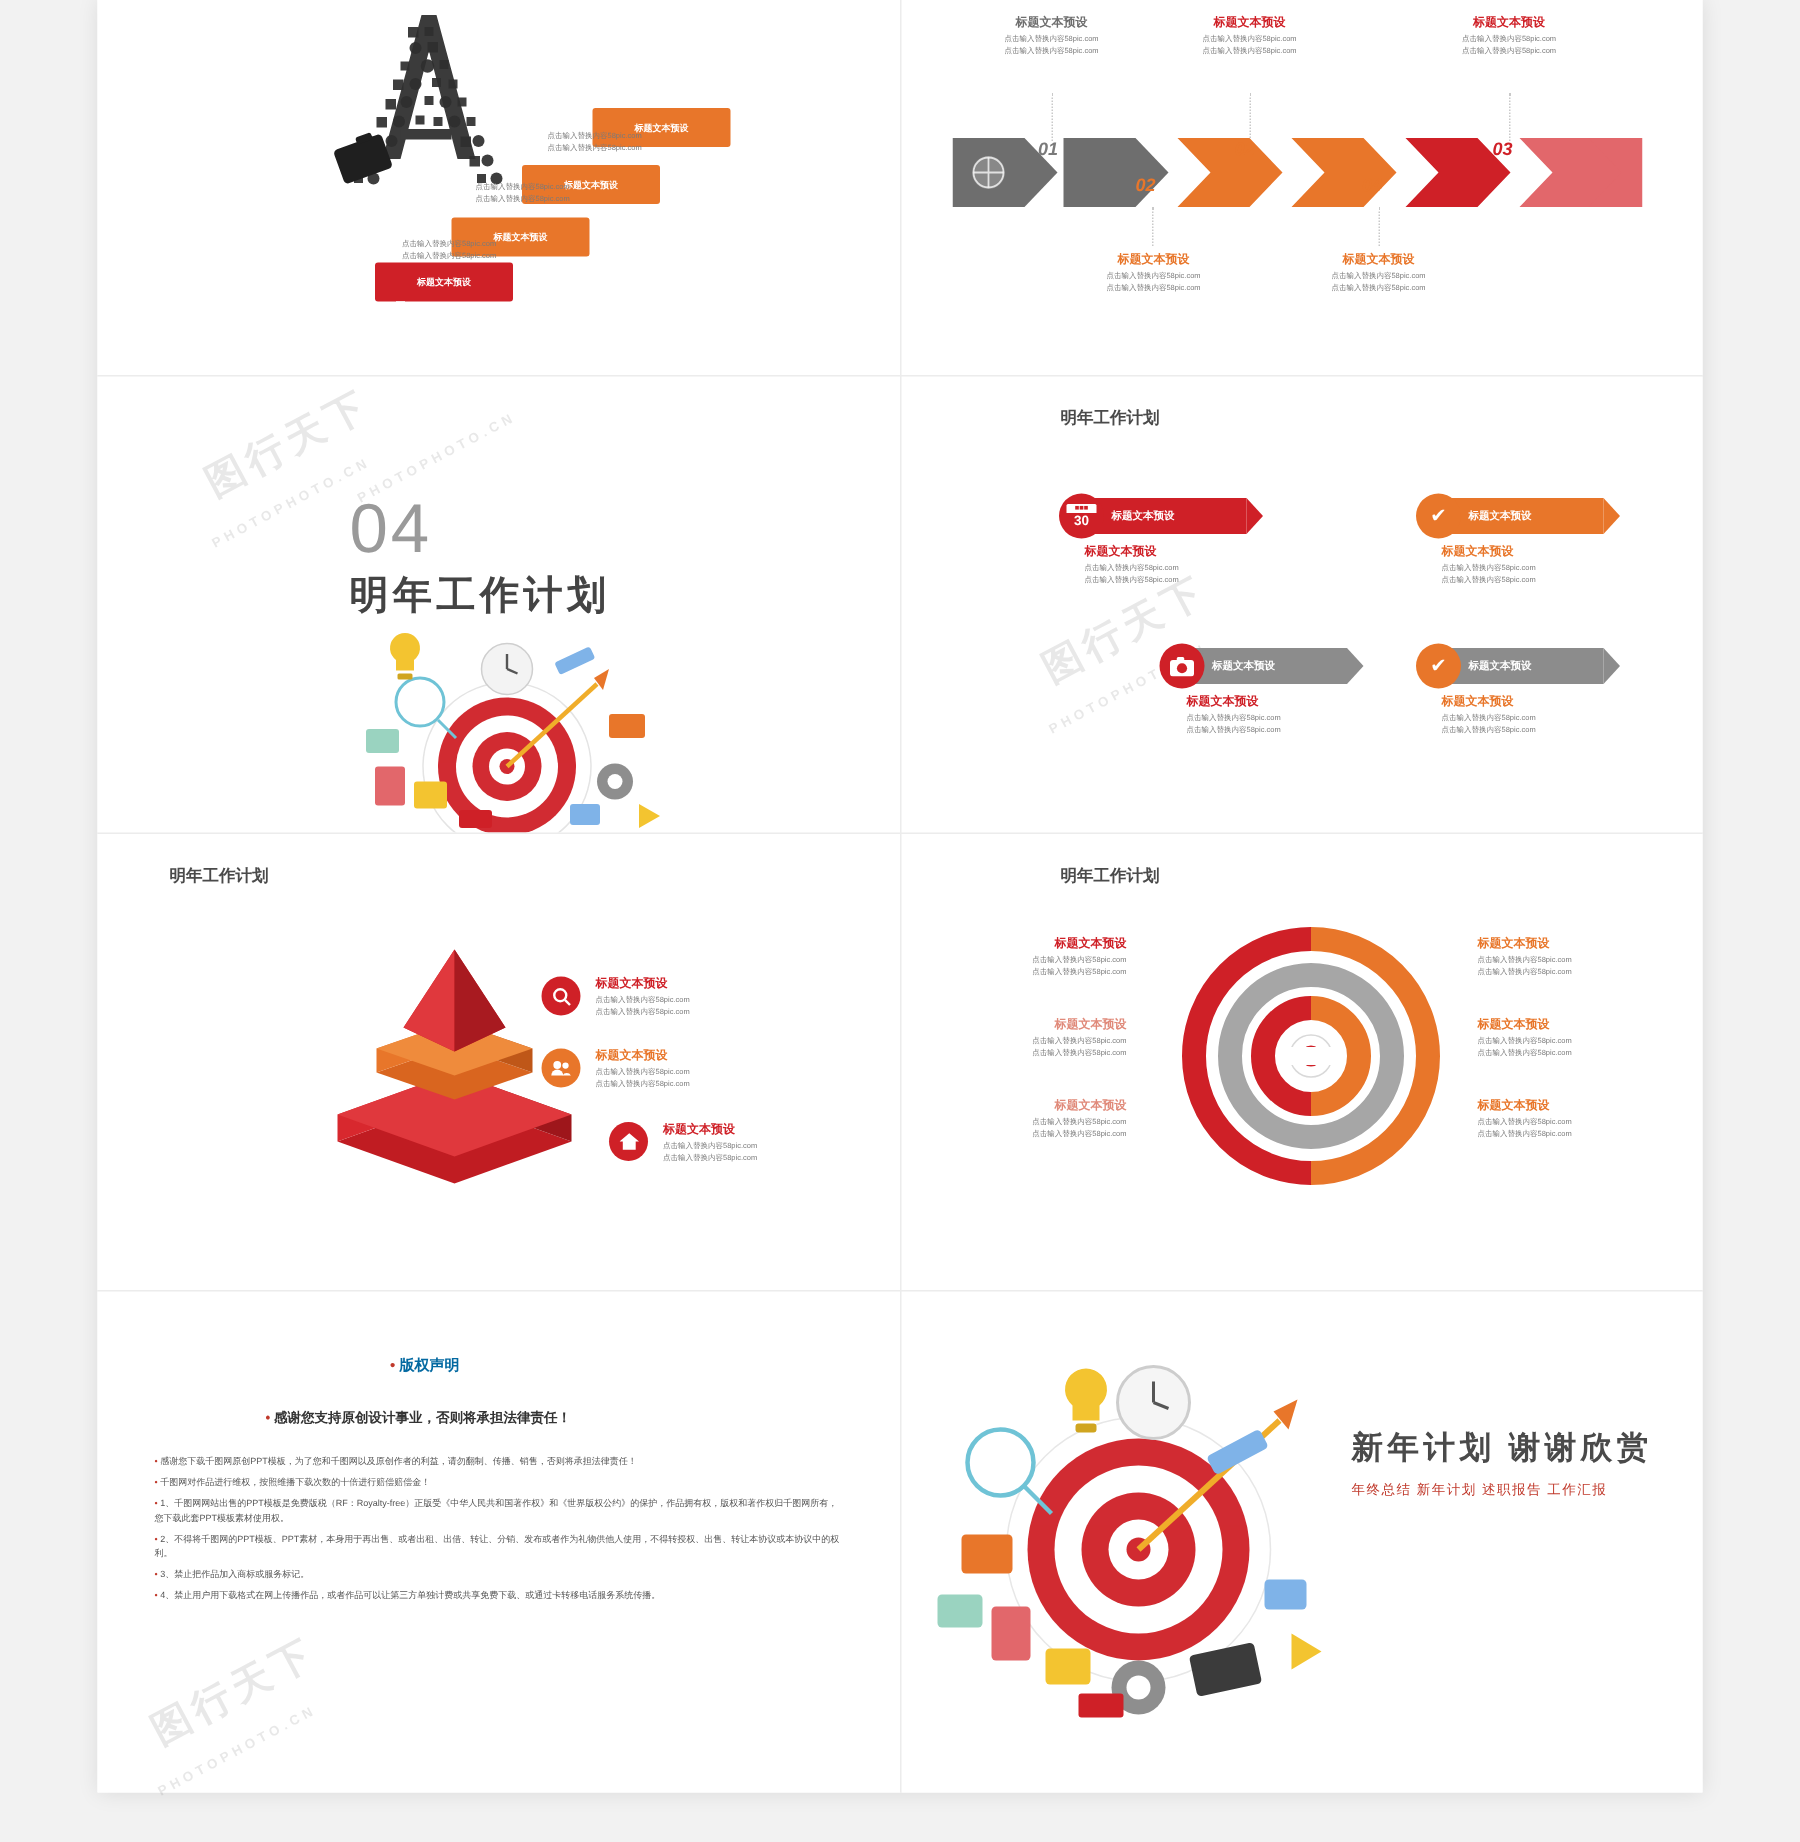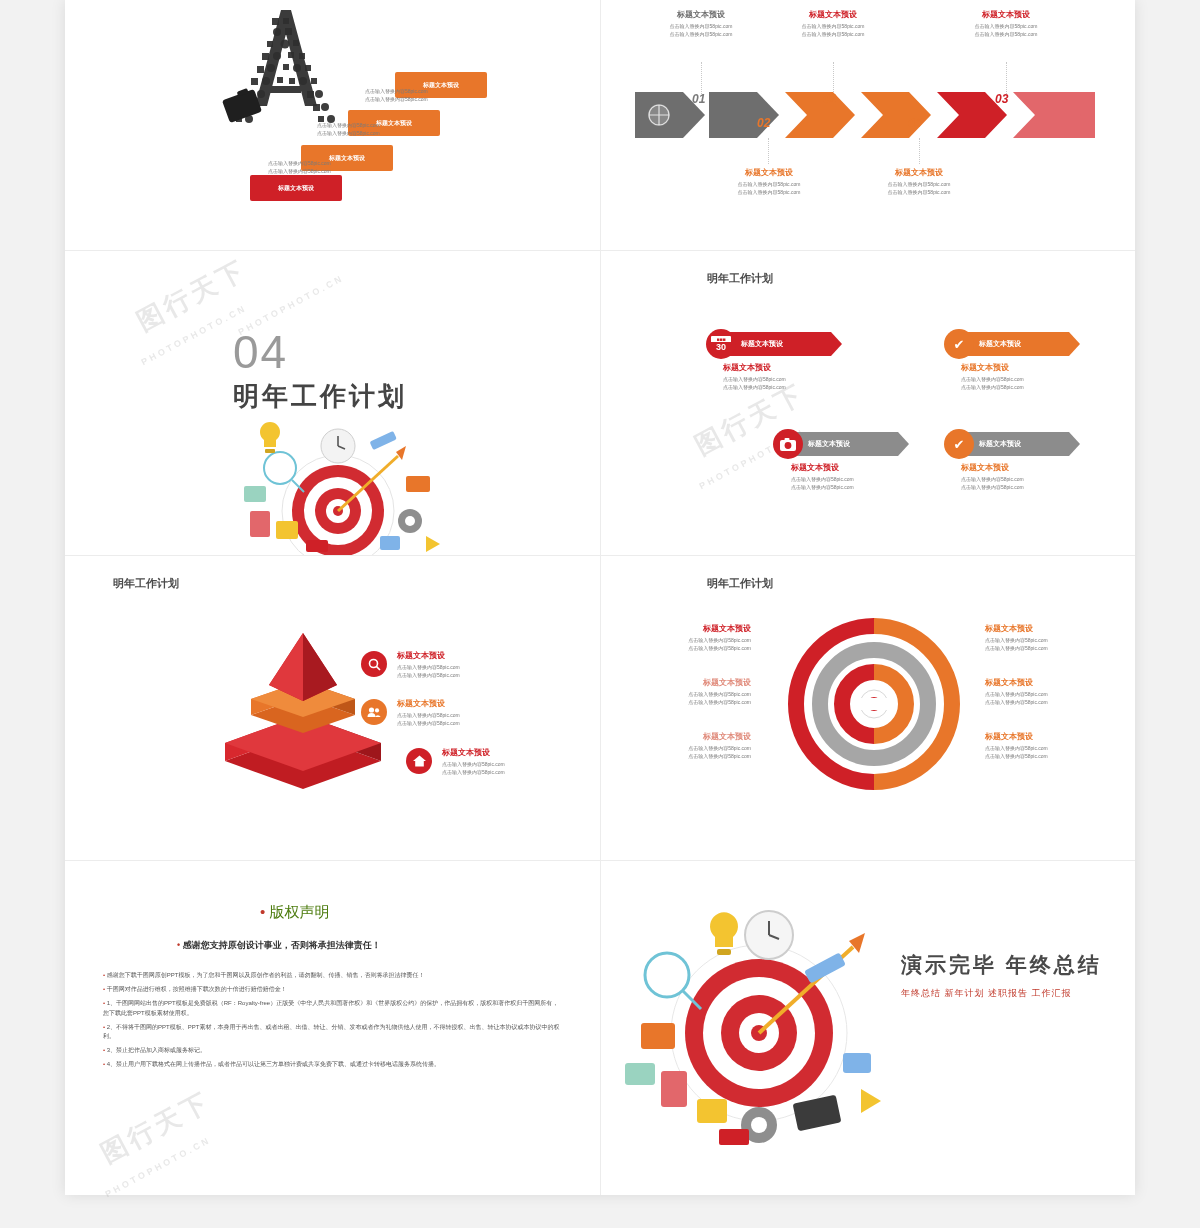--- a/index.html
+++ b/index.html
@@ -52,21 +52,21 @@
 
   
   .pyr-row{position:absolute;display:flex;align-items:flex-start;}
   .iconcirc{width:26px;height:26px;border-radius:50%;display:flex;align-items:center;
             justify-content:center;color:#fff;font-size:12px;flex:none;}
 
   
   .ringtxt{position:absolute;}
 
   
-  .cp-h{font-size:15px;font-weight:normal;color:#4d7c0f;}
+  .cp-h{font-size:10px;font-weight:bold;color:#0369a1;}
   .cp-s{font-size:9px;font-weight:bold;color:#333;}
   .cp-p{font-size:6px;color:#555;line-height:1.65;}
   .cp-bullet:before{content:"• ";color:#c0392b;}
 
   
   .year{font-size:34px;color:#6d6d6d;font-weight:300;letter-spacing:3px;}
   .thx{font-size:21px;color:#4a4a4a;font-weight:bold;letter-spacing:3px;}
   .thx-sub{font-size:9px;color:#c0392b;letter-spacing:1px;}
 
   
@@ -520,21 +520,21 @@
         </g>
       <g fill="#cf2027">
           <rect x="110" y="226" width="30" height="16" rx="2"></rect>
         </g>
       <g fill="#f3c430">
           <polygon points="252,186 272,198 252,210"></polygon>
         </g>
     </svg>
 
     <div style="position:absolute;left:300px;top:84px;">
-      <div class="thx" style="margin-top:6px;">演示完毕  年终总结</div>
+      <div class="thx" style="margin-top:6px;">新年计划  谢谢欣赏</div>
       <div class="thx-sub" style="margin-top:8px;">年终总结  新年计划  述职报告  工作汇报</div>
     </div>
   </div>
 
   <div class="divider-v" style="left:535px;"></div>
   <div class="divider-h" style="top:250px;"></div>
   <div class="divider-h" style="top:555px;"></div>
   <div class="divider-h" style="top:860px;"></div>
 </div>
 

